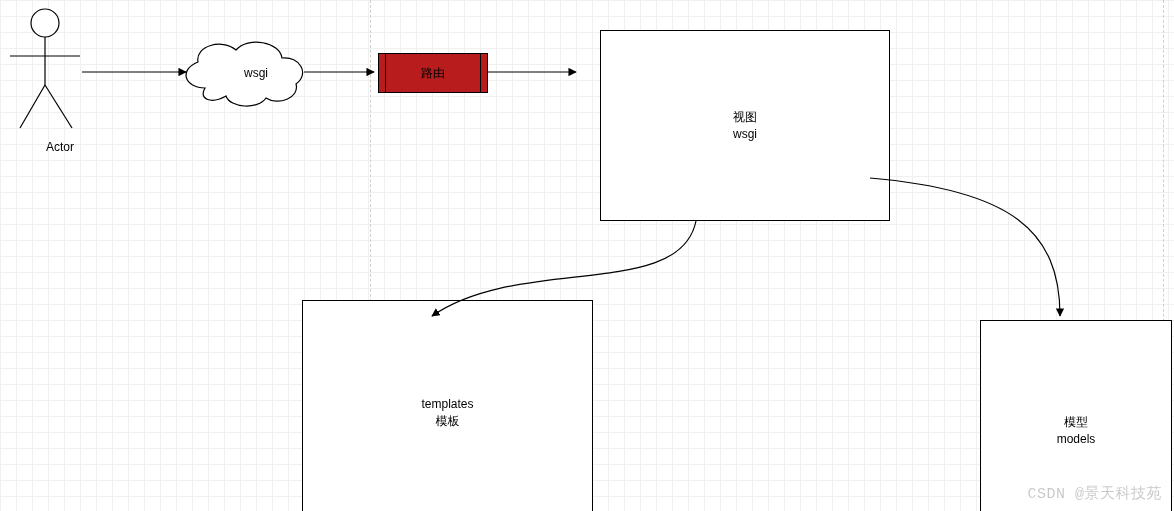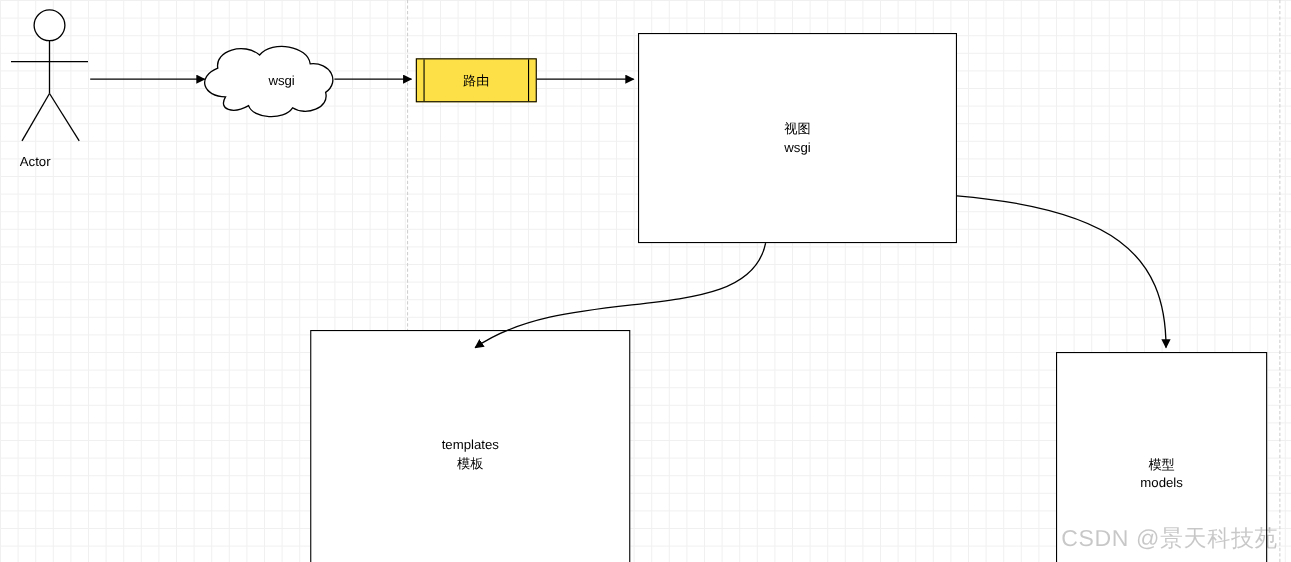--- a/index.html
+++ b/index.html
@@ -29,25 +29,26 @@
     .box {
       position: absolute;
       border: 1px solid #000;
       background: #fff;
       display: flex;
       flex-direction: column;
       align-items: center;
       justify-content: center;
       text-align: center;
       line-height: 1.4;
+      margin-left: 20px;
     }
     .subroutine {
       position: absolute;
       border: 1px solid #000;
-      background: #fde047;
+      background: #b91c1c;
       display: flex;
       align-items: center;
       justify-content: center;
     }
     .subroutine::before,
     .subroutine::after {
       content: '';
       position: absolute;
       top: 0;
       bottom: 0;
@@ -55,22 +56,22 @@
       background: #000;
     }
     .subroutine::before { left: 6px; }
     .subroutine::after { right: 6px; }
     .label { line-height: 1.4; text-align: center; }
     .watermark {
       position: absolute;
       right: 12px;
       bottom: 8px;
       color: rgba(0,0,0,0.22);
-      font-size: 21px;
-      font-family: Liberation Sans, sans-serif;
+      font-size: 15px;
+      font-family: Liberation Mono, monospace;
       letter-spacing: 0.5px;
       text-align: right;
     }
     svg.diagram {
       position: absolute;
       inset: 0;
       pointer-events: none;
     }
   </style>
 </head>
@@ -80,21 +81,21 @@
 <div class="dashed-line" style="left:370px"></div>
 <div class="dashed-line" style="left:1163px"></div>
 
 <svg class="diagram" width="1174" height="511">
   <circle cx="45" cy="23" r="14" fill="#fff" stroke="#000" stroke-width="1.2"></circle>
   <line x1="45" y1="37" x2="45" y2="85" stroke="#000" stroke-width="1.2"></line>
   <line x1="10" y1="56" x2="80" y2="56" stroke="#000" stroke-width="1.2"></line>
   <line x1="45" y1="85" x2="20" y2="128" stroke="#000" stroke-width="1.2"></line>
   <line x1="45" y1="85" x2="72" y2="128" stroke="#000" stroke-width="1.2"></line>
 </svg>
-<div style="position:absolute;left:18px;top:140px;width:56px;text-align:left">Actor</div>
+<div style="position:absolute;left:18px;top:140px;width:56px;text-align:right">Actor</div>
 
 <svg class="diagram" width="1174" height="511">
   <path d="M 205 88
            C 185 88, 178 70, 198 62
            C 195 46, 222 38, 236 50
            C 248 36, 280 42, 282 58
            C 300 56, 310 74, 296 84
            C 300 98, 278 106, 266 98
            C 258 110, 230 108, 226 96
            C 212 104, 198 100, 205 88 Z" fill="#fff" stroke="#000" stroke-width="1.2"></path>

